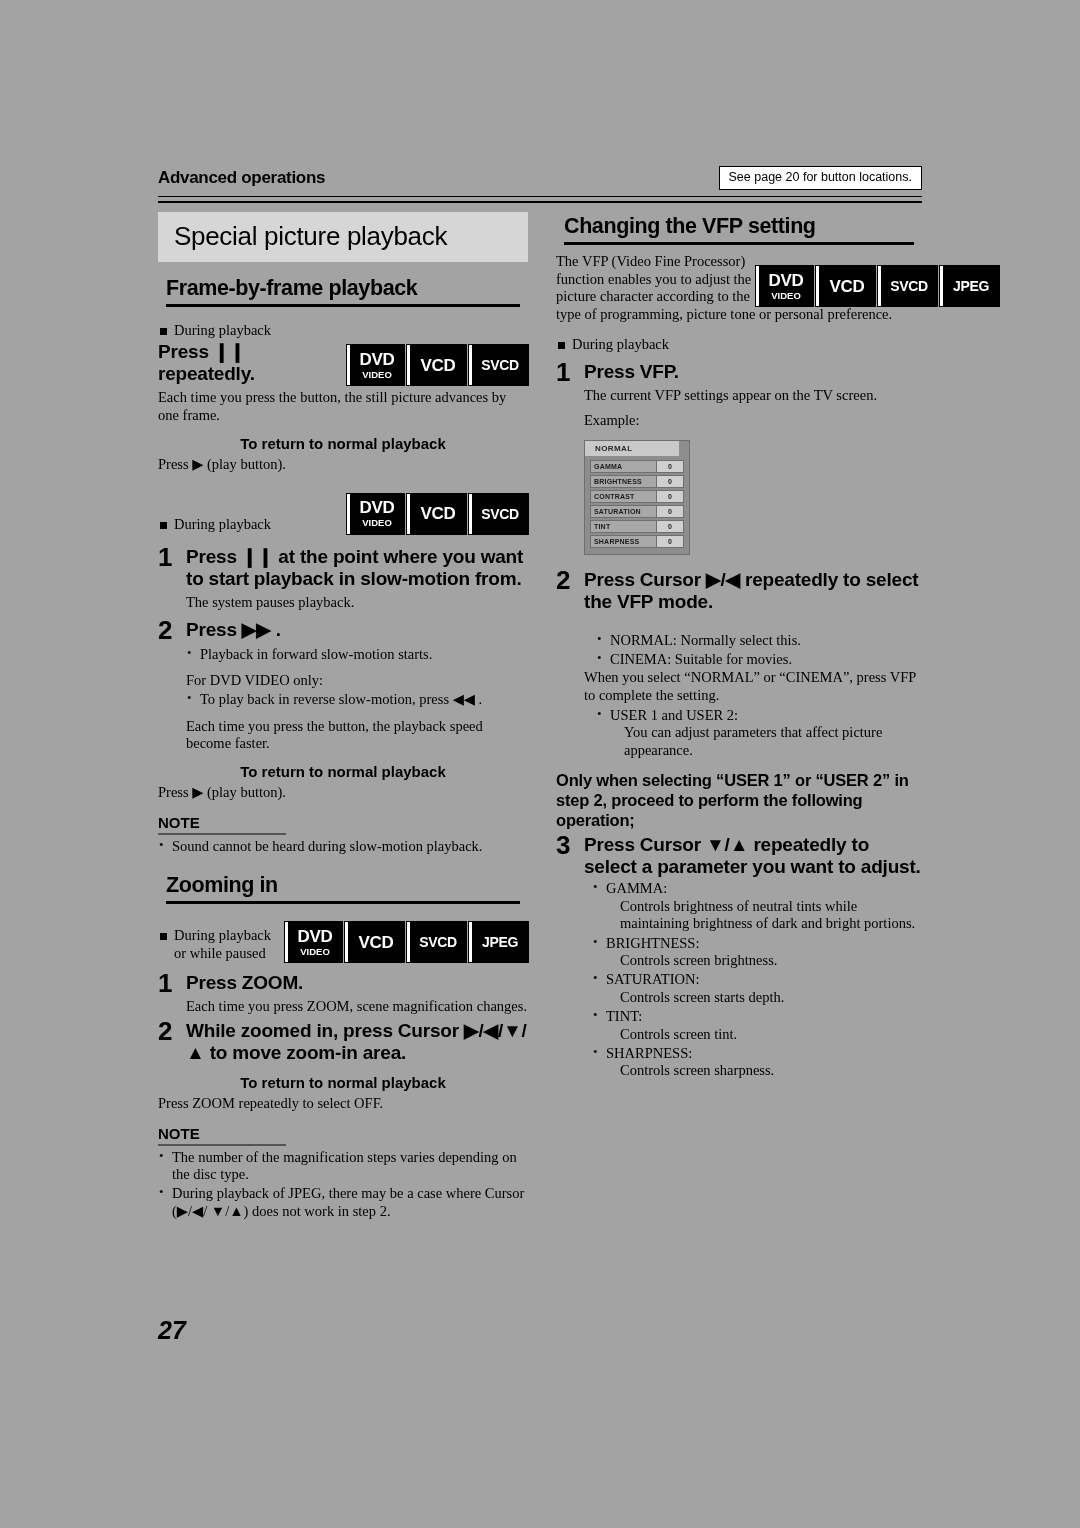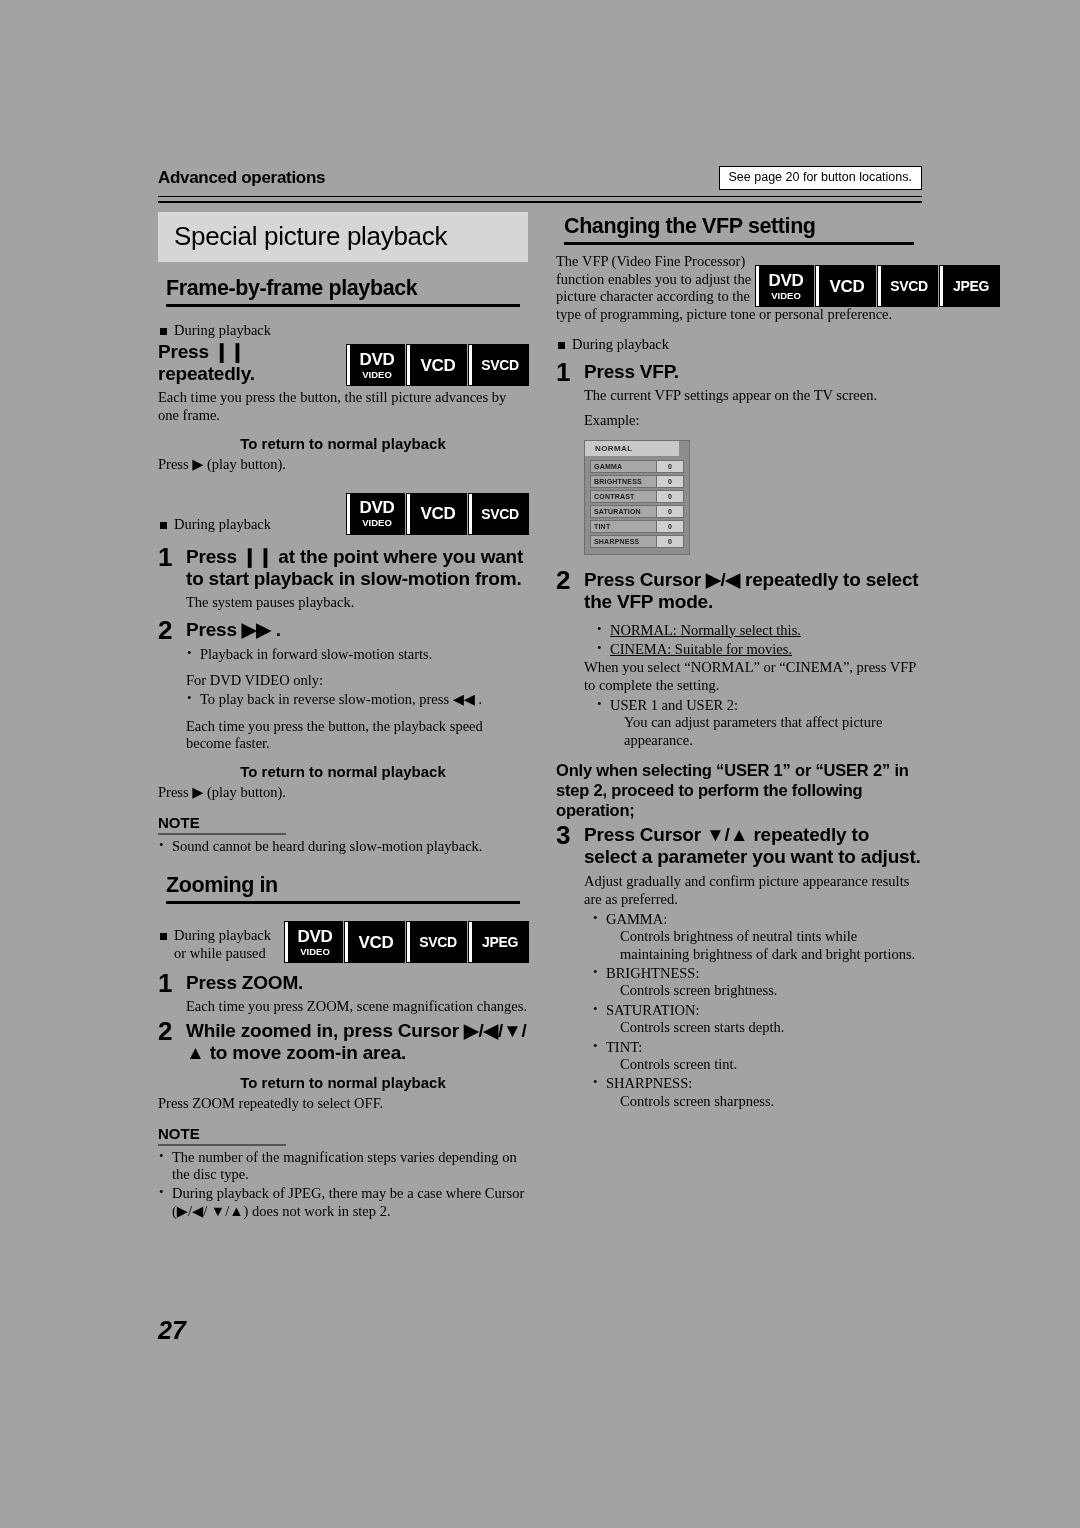--- a/index.html
+++ b/index.html
@@ -483,39 +483,38 @@
         <div class="vfp-row">
           <span class="vfp-lbl">SHARPNESS</span>
           <span class="vfp-val">0</span>
         </div>
       </div>
     </div>
 
     <div class="step" style="margin-top:14px;">
       <div class="step-num">2</div>
       <div class="instr">Press Cursor ▶/◀ repeatedly to select the VFP mode.</div>
-      <ul class="dot" style="margin-top:9px; padding-left:26px;text-decoration:underline;">
+      <ul class="dot" style="margin-top:19px; padding-left:26px;">
         <li>NORMAL: Normally select this.</li>
         <li>CINEMA:  Suitable for movies.</li>
       </ul>
       <div class="p" style="margin-top:1px;">When you select “NORMAL” or “CINEMA”, press VFP to complete the setting.</div>
       <ul class="dot" style="margin-top:2px; padding-left:26px;">
         <li>
           <span>USER 1 and USER 2:</span>
           <span class="ind">You can adjust parameters that affect picture appearance.</span>
         </li>
       </ul>
     </div>
 
     <div class="instr" style="margin-top:12px; font-size:16.5px; line-height:1.2;">Only when selecting “USER 1” or “USER 2” in step 2, proceed to perform the following operation;</div>
 
     <div class="step" style="margin-top:4px;">
       <div class="step-num">3</div>
       <div class="instr">Press Cursor ▼/▲ repeatedly to select a parameter you want to adjust.</div>
-      <div class="p" style="margin-top:5px;">Adjust gradually and confirm picture appearance results are as preferred.</div>
       <ul class="dot" style="margin-top:2px; padding-left:22px;">
         <li>
           <span>GAMMA:</span>
           <span class="ind">Controls brightness of neutral tints while maintaining brightness of dark and bright portions.</span>
         </li>
         <li>
           <span>BRIGHTNESS:</span>
           <span class="ind">Controls screen brightness.</span>
         </li>
         <li>

